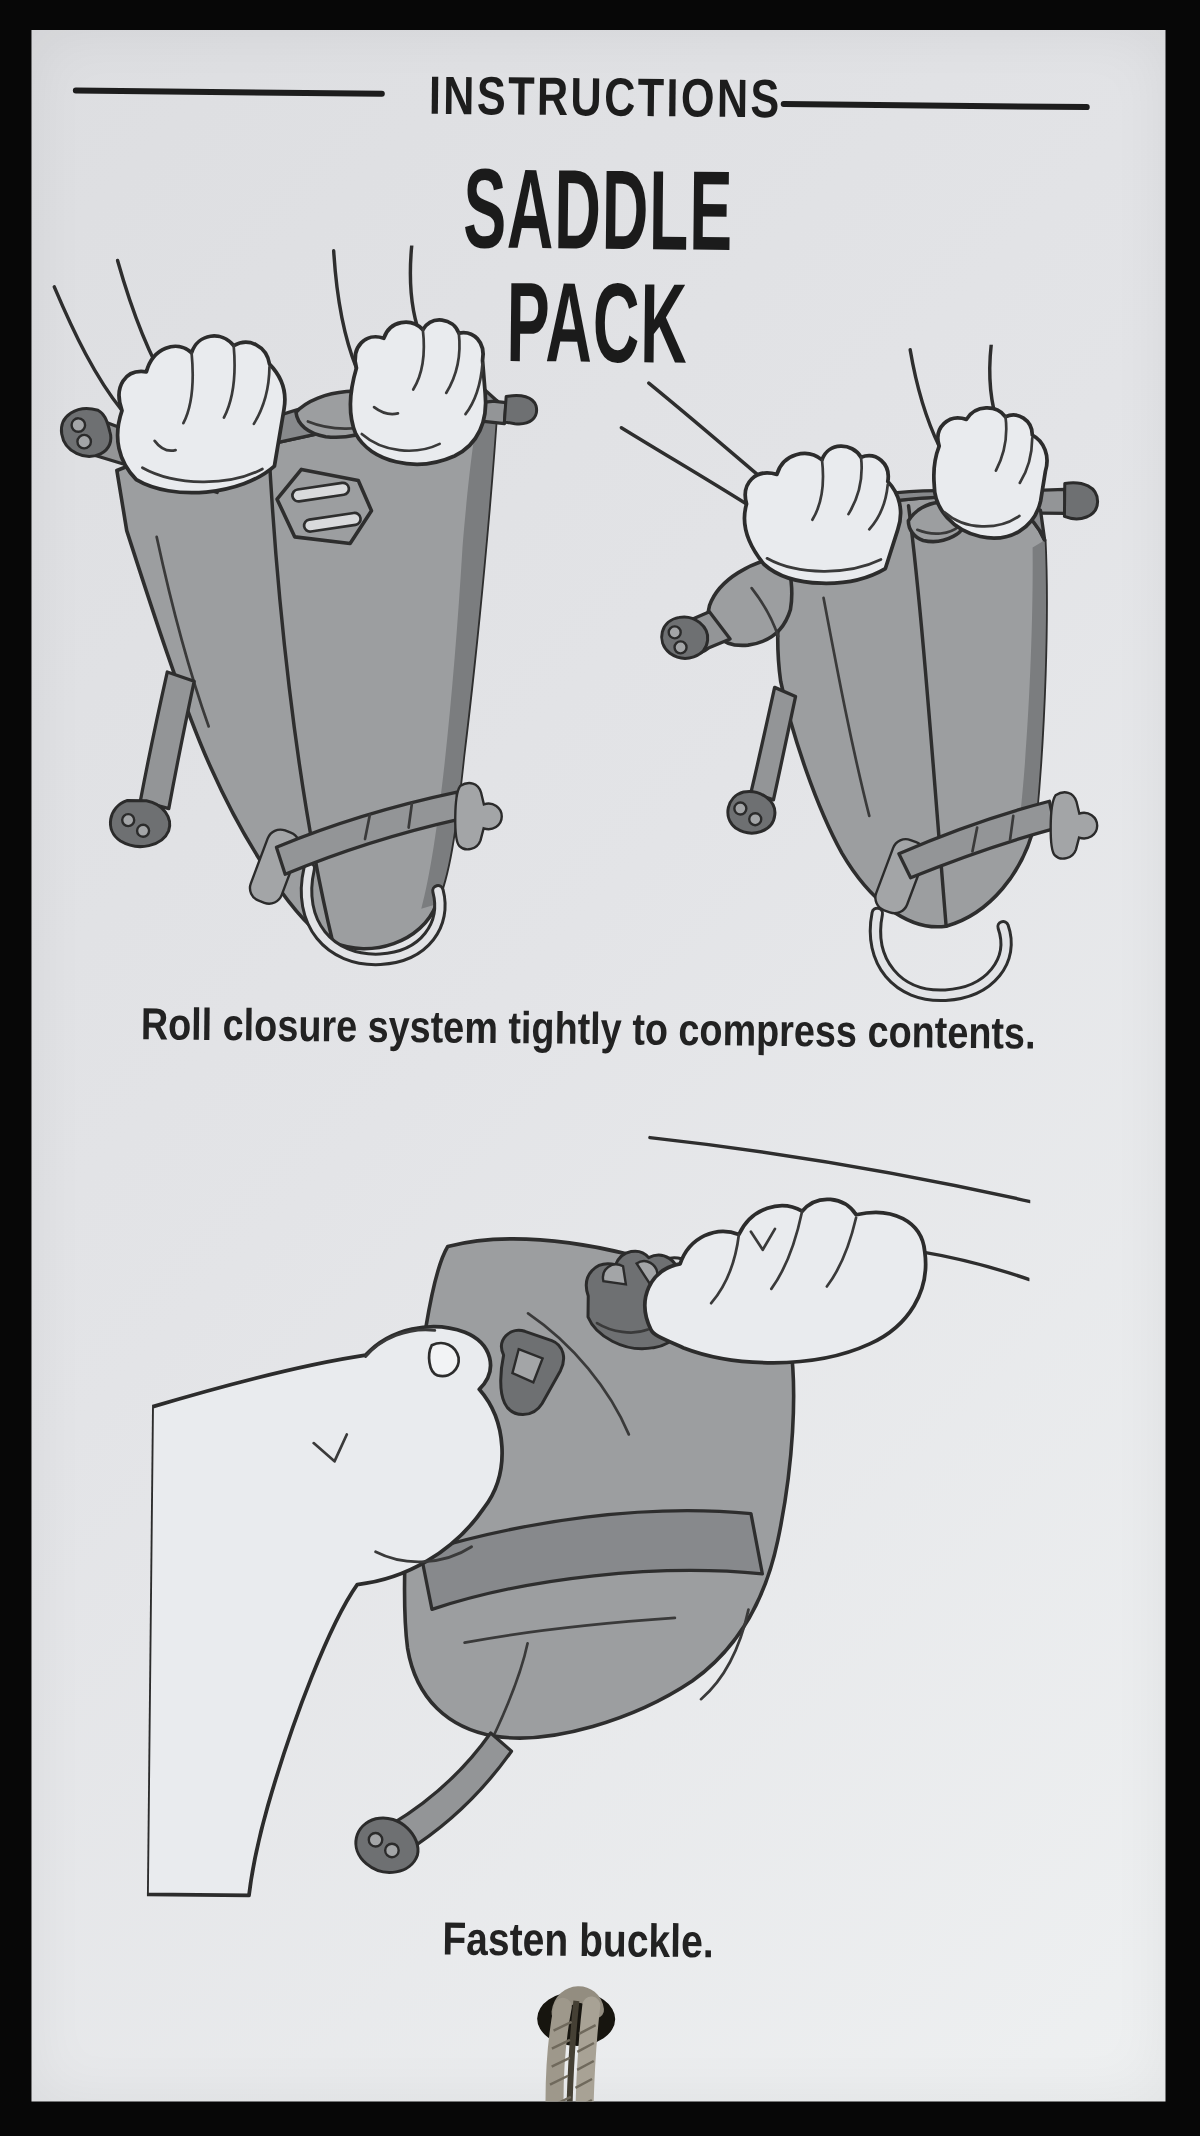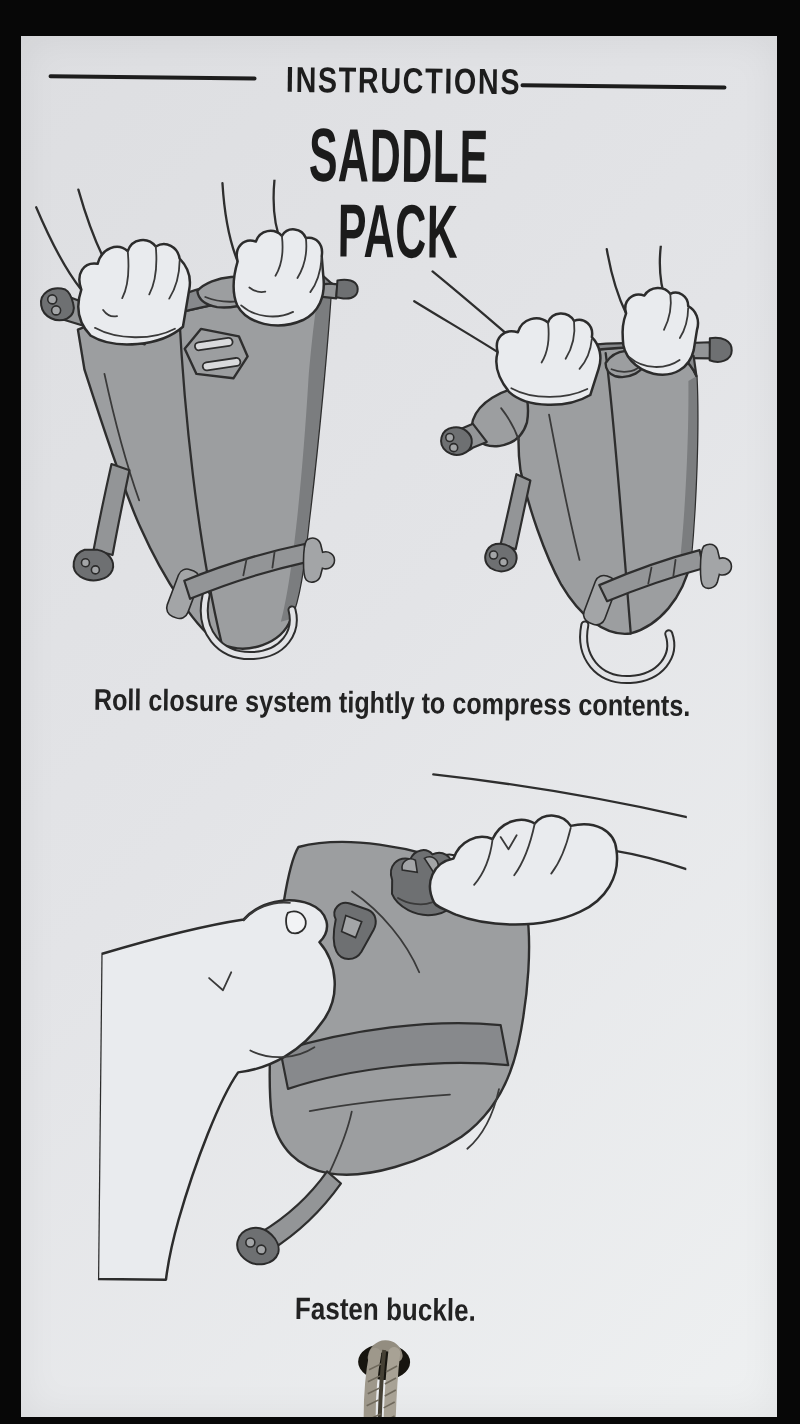--- a/index.html
+++ b/index.html
@@ -2,21 +2,21 @@
 <html><head>
 <meta charset="utf-8">
 <style>
   html,body{margin:0;padding:0;}
   body{
     width:800px;height:1424px;position:relative;overflow:hidden;
     background:#070707;
     font-family:"Liberation Sans","DejaVu Sans",sans-serif;
   }
   .paper{
-    position:absolute;left:21px;top:36px;width:756px;height:1381px;
+    position:absolute;left:21px;top:20px;width:756px;height:1381px;
     background:linear-gradient(135deg,#dddee1 0%,#e3e4e7 45%,#eef0f1 100%);
     overflow:hidden;
     box-shadow:inset 0 0 40px rgba(0,0,0,0.06);
   }
   .tilt{position:absolute;left:0;top:0;width:100%;height:100%;transform:rotate(0.6deg);transform-origin:50% 0;}
   .rule{position:absolute;height:4px;background:#1d1d1d;border-radius:2px;}
   .rule-left{left:28px;top:42px;width:208px;}
   .rule-right{left:500px;top:46px;width:206px;}
   .eyebrow{
     position:absolute;left:236px;top:24px;width:276px;text-align:center;

